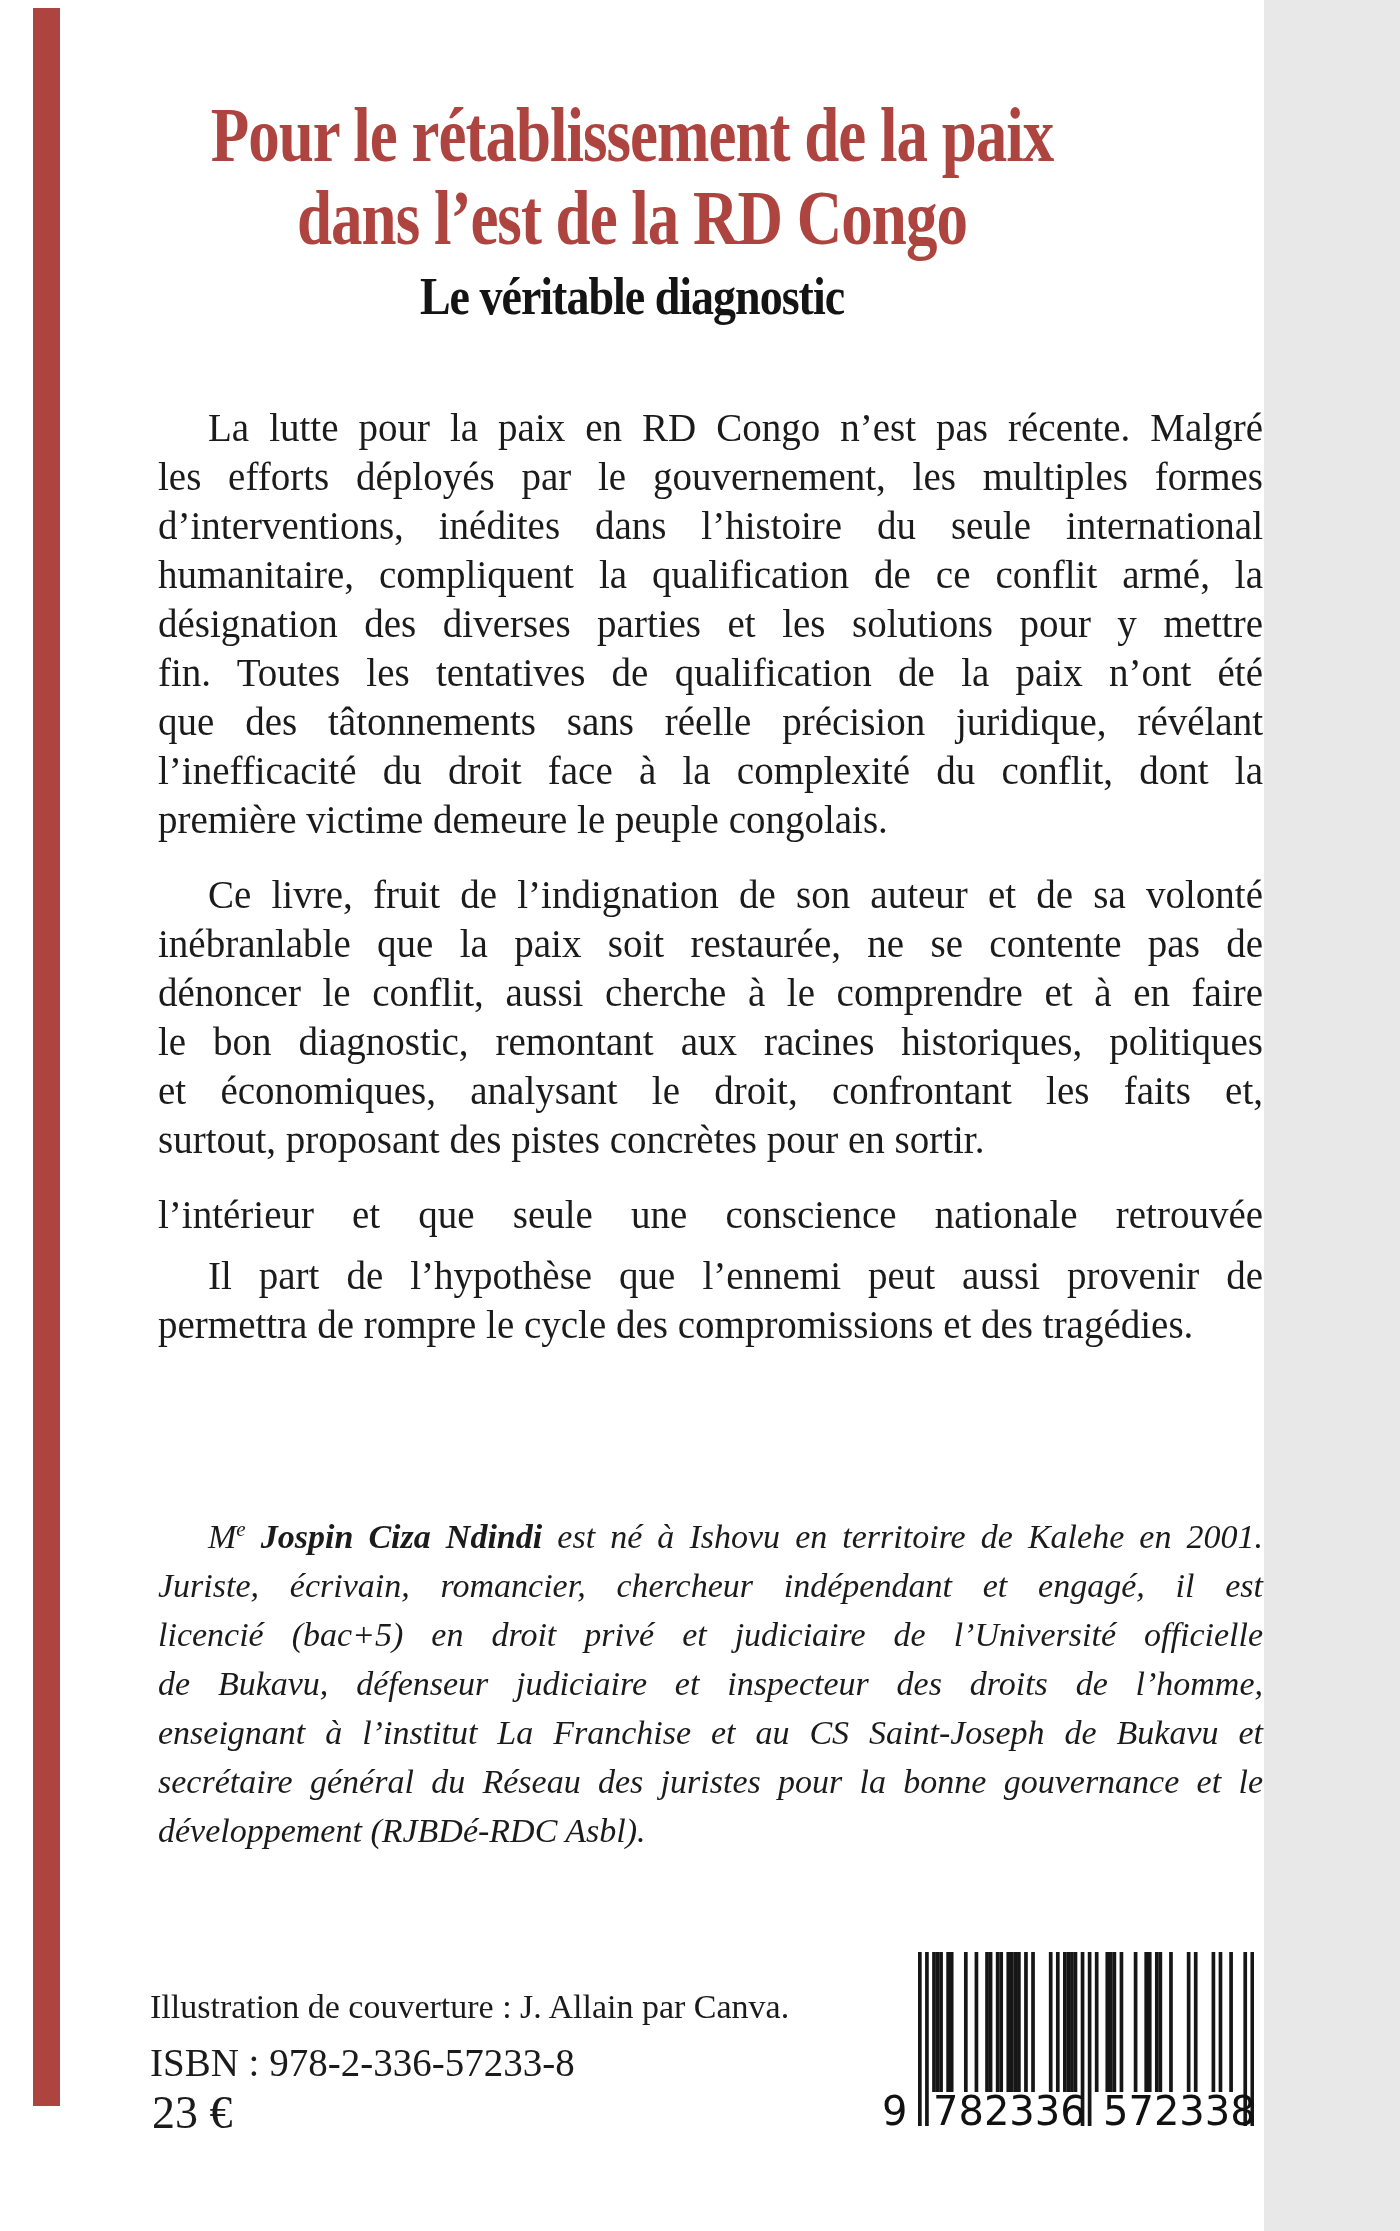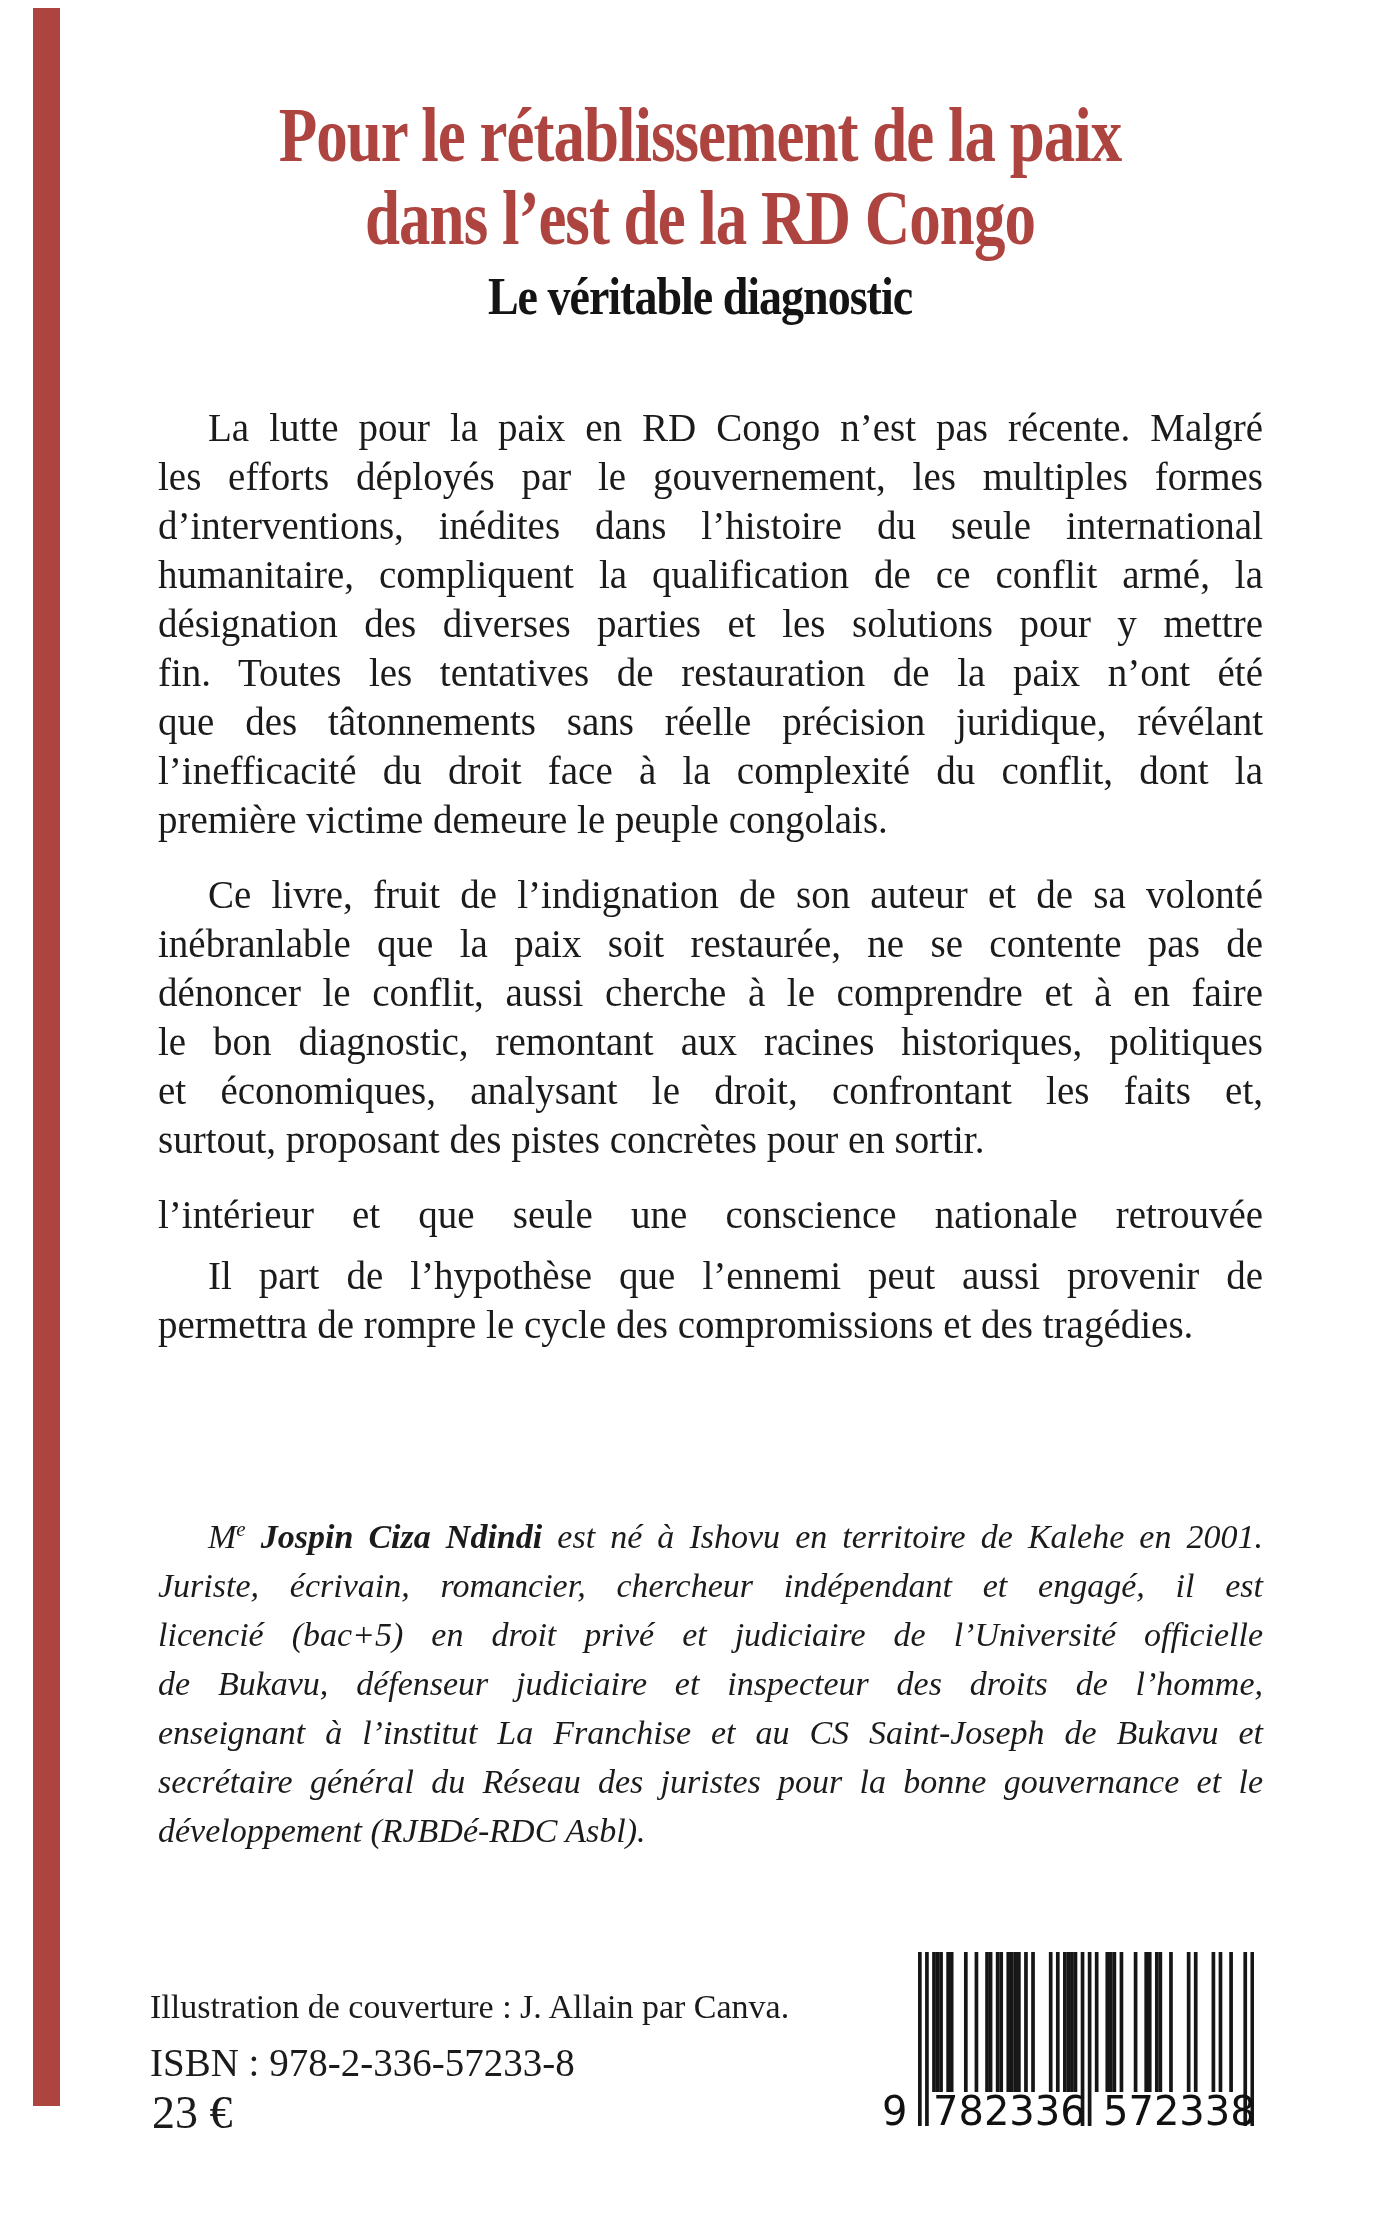--- a/index.html
+++ b/index.html
@@ -1,17 +1,17 @@
 <!DOCTYPE html>
 <html><head>
 <meta charset="utf-8">
 <style>
   html,body{margin:0;padding:0;background:#e8e8e8;}
   .cover{
-    position:relative;width:1400px;height:2231px;background:#ffffff;
+    position:relative;width:1264px;height:2231px;background:#ffffff;
     font-family:"Liberation Serif",serif;color:#1b1b1b;overflow:hidden;
   }
   .spine-bar{position:absolute;left:33px;top:8px;width:27px;height:2098px;}
   .book-title{
     position:absolute;left:0;right:0;top:94px;text-align:center;
     font-weight:bold;font-size:63px;line-height:67px;letter-spacing:-1px;
     transform:scaleY(1.24);transform-origin:top center;
   }
   .book-subtitle{
     position:absolute;left:0;right:0;top:266px;text-align:center;
@@ -52,21 +52,21 @@
 
   <div class="book-subtitle">Le véritable diagnostic</div>
 
   <div class="synopsis">
       <div class="para">
         <div class="tline first">La lutte pour la paix en RD Congo n’est pas récente. Malgré</div>
         <div class="tline">les efforts déployés par le gouvernement, les multiples formes</div>
         <div class="tline">d’interventions, inédites dans l’histoire du seule international</div>
         <div class="tline">humanitaire, compliquent la qualification de ce conflit armé, la</div>
         <div class="tline">désignation des diverses parties et les solutions pour y mettre</div>
-        <div class="tline">fin. Toutes les tentatives de restauration de la paix n’ont été</div>
+        <div class="tline">fin. Toutes les tentatives de qualification de la paix n’ont été</div>
         <div class="tline">que des tâtonnements sans réelle précision juridique, révélant</div>
         <div class="tline">l’inefficacité du droit face à la complexité du conflit, dont la</div>
         <div class="tline last">première victime demeure le peuple congolais.</div>
       </div>
       <div class="para">
         <div class="tline first">Ce livre, fruit de l’indignation de son auteur et de sa volonté</div>
         <div class="tline">inébranlable que la paix soit restaurée, ne se contente pas de</div>
         <div class="tline">dénoncer le conflit, aussi cherche à le comprendre et à en faire</div>
         <div class="tline">le bon diagnostic, remontant aux racines historiques, politiques</div>
         <div class="tline">et économiques, analysant le droit, confrontant les faits et,</div>

